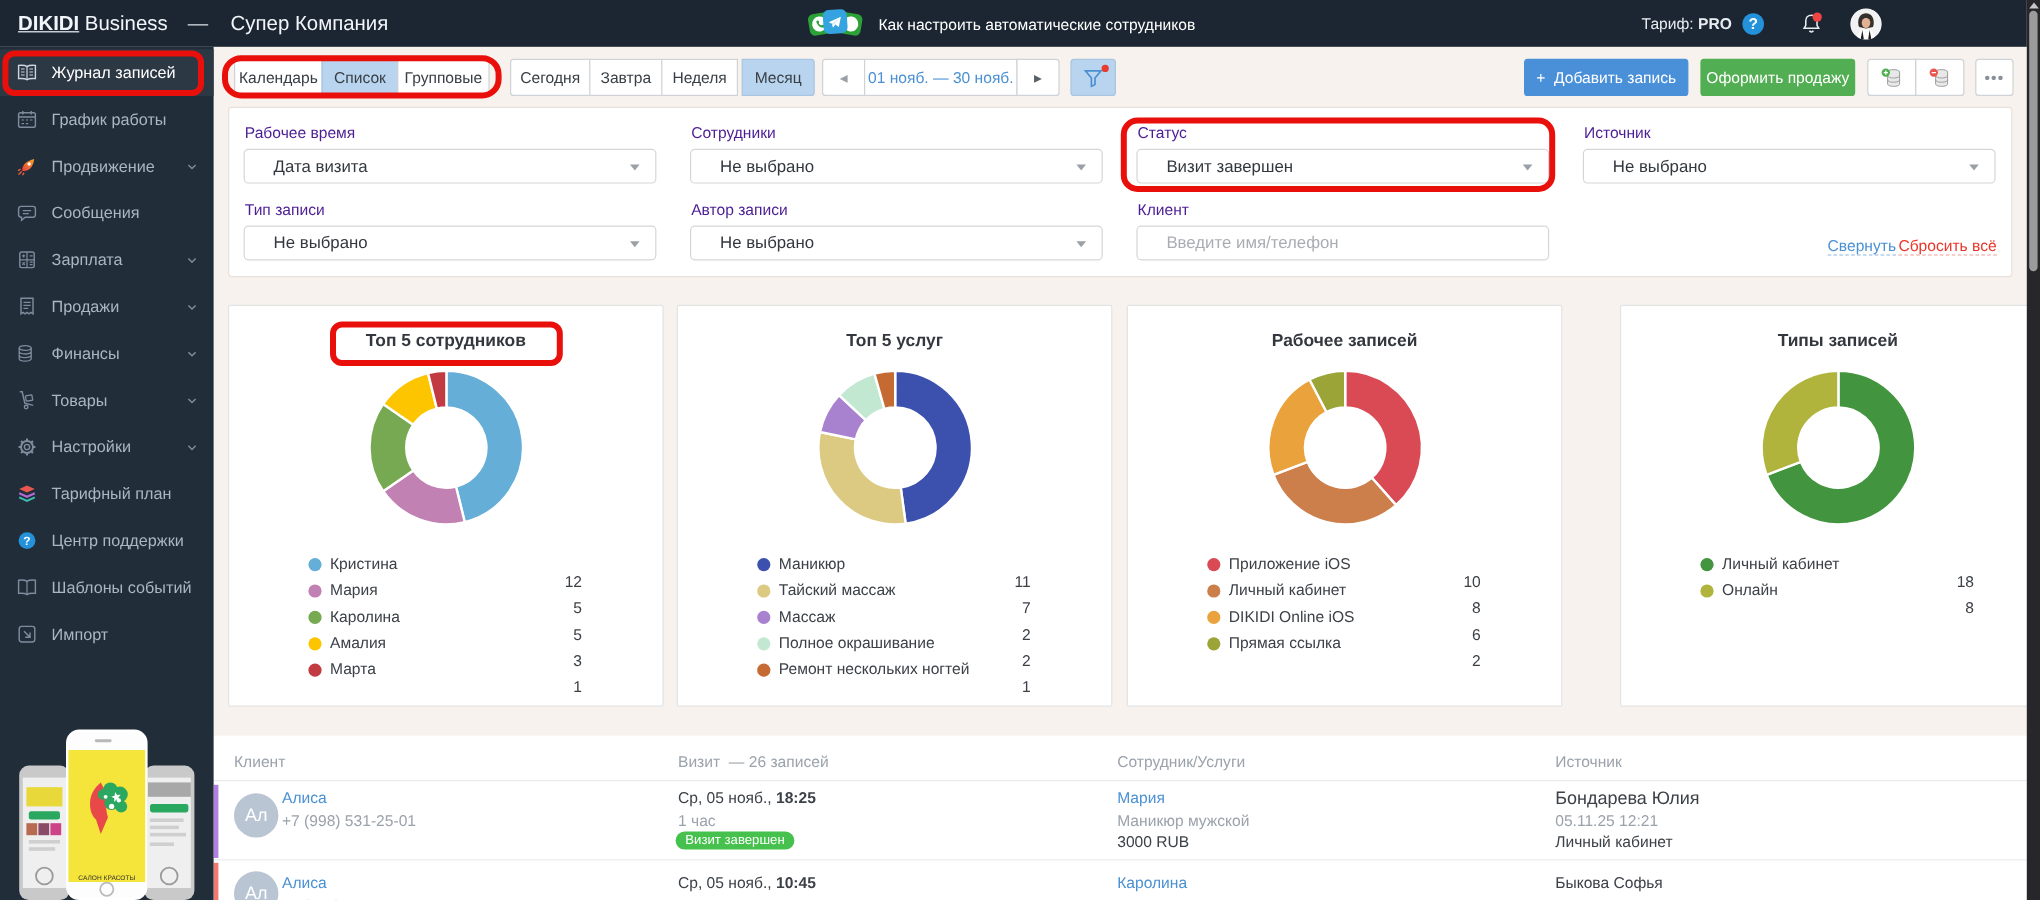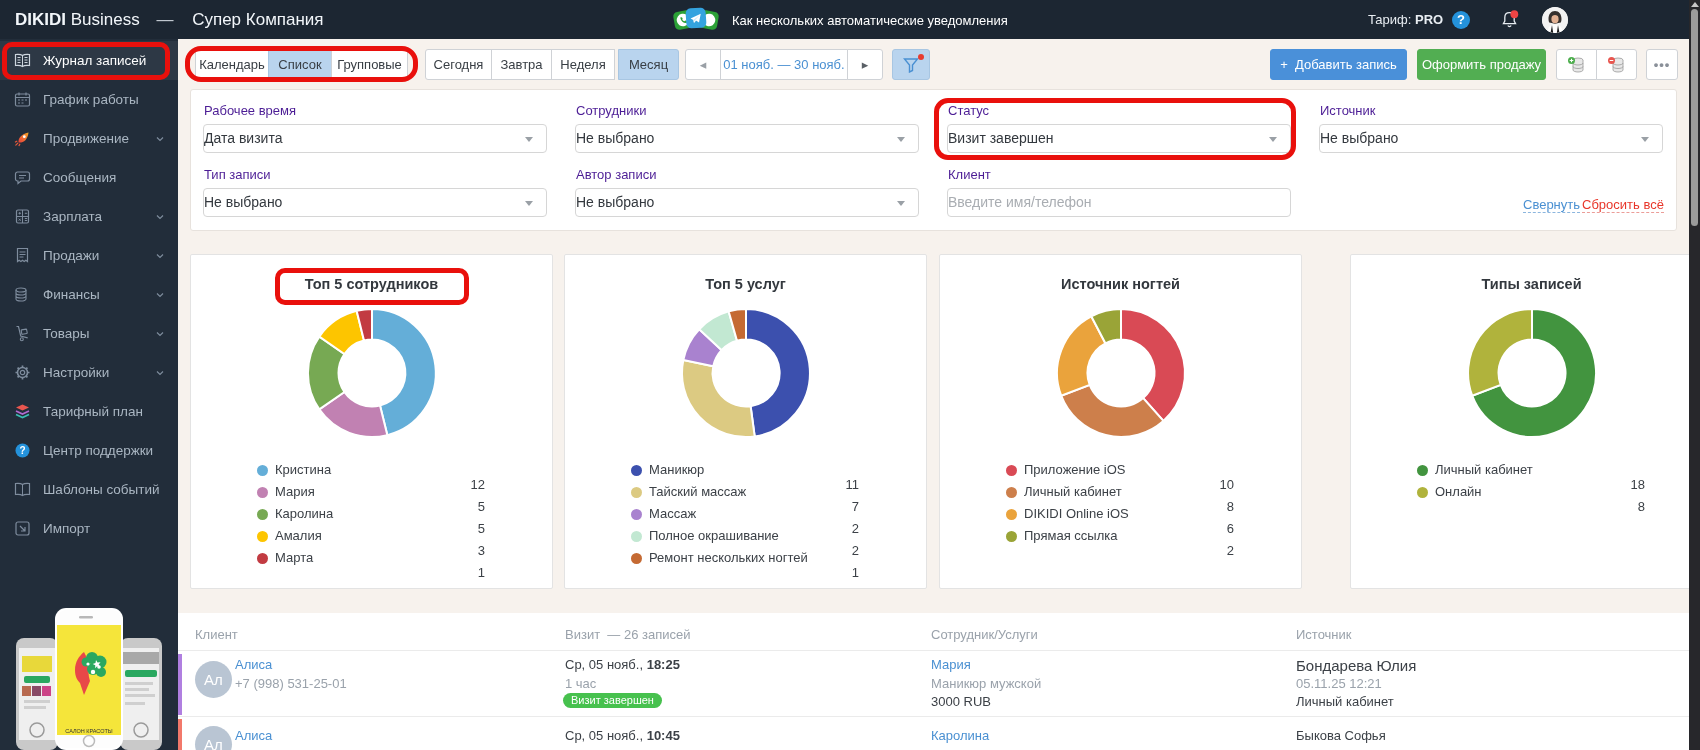--- a/index.html
+++ b/index.html
@@ -2,40 +2,40 @@
 <html><head>
 <meta charset="utf-8">
 <style>
 * { margin:0; padding:0; box-sizing:border-box; }
 html,body { width:1700px; height:750px; overflow:hidden; }
 body { font-family:"Liberation Sans", sans-serif; background:#f7f2ed; position:relative; }
 .hdr { position:absolute; left:0; top:0; width:1689px; height:39px; background:#1c2632; color:#eef3f7; z-index:5; }
 .side { position:absolute; left:0; top:39px; width:178px; height:711px; background:#222d3a; z-index:4; }
 .main { position:absolute; left:178px; top:39px; width:1511px; height:711px; }
 .logo { position:absolute; left:15px; top:10px; font-size:17px; color:#f2f6fa; }
-.logo b { font-weight:bold; }
+.logo b { font-weight:bold;text-decoration:underline; }
 .logo .dash { color:#c6ccd4; margin:0 14px 0 12px; }
 .hdrmid { position:absolute; left:672px; top:7px; height:26px; display:flex; align-items:center; }
 .hdrmid .txt { color:#fff; font-size:13px; margin-left:12px; }
 .tariff { position:absolute; left:1368px; top:12px; font-size:13px; color:#e8edf2; }
 .tariff b { font-weight:bold; }
 .qhelp { position:absolute; left:1452px; top:11px; width:18px; height:18px; border-radius:50%; background:#2492db; color:#fff; font-size:13px; font-weight:bold; text-align:center; line-height:18px; }
 .avatar { position:absolute; left:1542px; top:7px; width:26px; height:26px; border-radius:50%; background:#f3f3f3; overflow:hidden; }
 
 .sitem { position:relative; height:39px; display:flex; align-items:center; color:#aab6c2; font-size:13.5px; }
 .sitem .ic { width:17px; height:17px; margin:0 12px 0 14px; flex:0 0 17px; }
 .sitem.active { background:#2d3845; color:#fff; }
 .sitem .chev { position:absolute; right:14px; top:16px; width:8px; height:8px; }
 
 .btn { position:absolute; top:49px; height:31px; background:#fff; border:1px solid #cfd2d6; font-size:13px; color:#383e44; text-align:center; line-height:29px; border-radius:3px; white-space:nowrap; overflow:hidden; }
 .btn.sel { background:#b9d4ee; border-color:#a8c6e2; }
 
 .fcard { position:absolute; left:190px; top:89px; width:1487px; height:142px; background:#fff; border:1px solid #e7e2dd; border-radius:3px; }
 .flabel { position:absolute; font-size:13px; color:#4c1d95; }
-.fsel { position:absolute; width:344px; height:29px; border:1px solid #d6d6d6; border-radius:4px; background:#fff; font-size:14px; color:#33383e; line-height:27px; padding-left:0; }
+.fsel { position:absolute; width:344px; height:29px; border:1px solid #d6d6d6; border-radius:4px; background:#fff; font-size:14px; color:#33383e; line-height:27px; padding-left:24px; }
 .fsel .car { position:absolute; right:13px; top:12px; width:0; height:0; border-left:4px solid transparent; border-right:4px solid transparent; border-top:5px solid #9aa0a6; }
 .fsel.ph { color:#a9adb2; }
 
 .card { position:absolute; top:254px; width:363px; height:335px; background:#fff; border:1px solid #e3e3e3; border-radius:2px; }
 .lrow { position:absolute; left:66px; right:67px; height:22px; font-size:13px; color:#3c4147; }
 .lrow .d { position:absolute; left:0; top:4px; width:11px; height:11px; border-radius:50%; }
 .lrow .n { position:absolute; left:18px; top:1px; }
 .lrow .v { position:absolute; right:0; top:16px; }
 
 .tbl { position:absolute; left:178px; top:613px; width:1511px; height:137px; background:#fff; overflow:hidden; }
@@ -68,21 +68,21 @@
           <rect x="28" y="6" width="18" height="18" rx="4.5" fill="#2ca137"></rect>
           <circle cx="37" cy="15" r="6.3" fill="#fff"></circle>
           <path d="M33.5 18.5l1-2.5a4 4 0 113 1.5z" fill="#fff"></path>
         </g>
         <g transform="rotate(-4 24 13)">
           <rect x="14" y="3" width="20" height="20" rx="5" fill="#34a3df"></rect>
           <path d="M18.5 13.2l10.5-4-2.3 8.6-2.9-2.3-1.7 2.3-.9-3.1z" fill="#fff"></path>
           <path d="M21.2 14.7l6.8-4.5-5.9 5.6-.9 2.1z" fill="#cfe8f8"></path>
         </g>
       </svg>
-      <span class="txt">Как нескольких автоматические уведомления</span>
+      <span class="txt">Как настроить автоматические сотрудников</span>
     </div>
   <div class="tariff">Тариф: <b>PRO</b></div>
   <div class="qhelp">?</div>
   <div style="position:absolute; left:1499px; top:9px;"><svg width="21" height="21" viewBox="0 0 26 26">
         <path d="M13 4.5c-3.6 0-5.8 2.6-5.8 6v4.5L5.5 18h15l-1.7-3V10.5c0-3.4-2.2-6-5.8-6z" fill="none" stroke="#e8edf2" stroke-width="1.6"></path>
         <path d="M11 20.5a2.2 2.2 0 004 0" fill="none" stroke="#e8edf2" stroke-width="1.6"></path>
         <circle cx="19" cy="6.5" r="4.8" fill="#ef4444"></circle>
       </svg></div>
   <div class="avatar"><svg width="26" height="26" viewBox="0 0 26 26">
         <circle cx="13" cy="13" r="13" fill="#f2f2f2"></circle>
@@ -325,21 +325,21 @@
       <span class="n">Полное окрашивание</span>
       <span class="v">2</span>
     </div>
   <div class="lrow" style="top:294px;">
       <span class="d" style="background:#c56a33;"></span>
       <span class="n">Ремонт нескольких ногтей</span>
       <span class="v">1</span>
     </div>
 </div>
 <div class="card" style="left:939px;">
-  <div style="position:absolute; top:21px; width:100%; text-align:center; font-size:14.5px; font-weight:bold; color:#33383e;">Источник ногтей</div>
+  <div style="position:absolute; top:21px; width:100%; text-align:center; font-size:14.5px; font-weight:bold; color:#33383e;">Рабочее записей</div>
   <svg style="position:absolute; left:113px; top:50px;" width="136" height="136" viewBox="0 0 136 136">
       <path d="M68.0 4.0A64 64 0 0 1 110.4 115.9L90.2 93.1A33.5 33.5 0 0 0 68.0 34.5Z" fill="#d94a55" stroke="#fff" stroke-width="2"></path>
       <path d="M110.4 115.9A64 64 0 0 1 8.2 90.7L36.7 79.9A33.5 33.5 0 0 0 90.2 93.1Z" fill="#cd7f4b" stroke="#fff" stroke-width="2"></path>
       <path d="M8.2 90.7A64 64 0 0 1 38.3 11.3L52.4 38.3A33.5 33.5 0 0 0 36.7 79.9Z" fill="#eaa33c" stroke="#fff" stroke-width="2"></path>
       <path d="M38.3 11.3A64 64 0 0 1 68.0 4.0L68.0 34.5A33.5 33.5 0 0 0 52.4 38.3Z" fill="#9aa437" stroke="#fff" stroke-width="2"></path>
     </svg>
   <div class="lrow" style="top:206px;">
       <span class="d" style="background:#d94a55;"></span>
       <span class="n">Приложение iOS</span>
       <span class="v">10</span>

